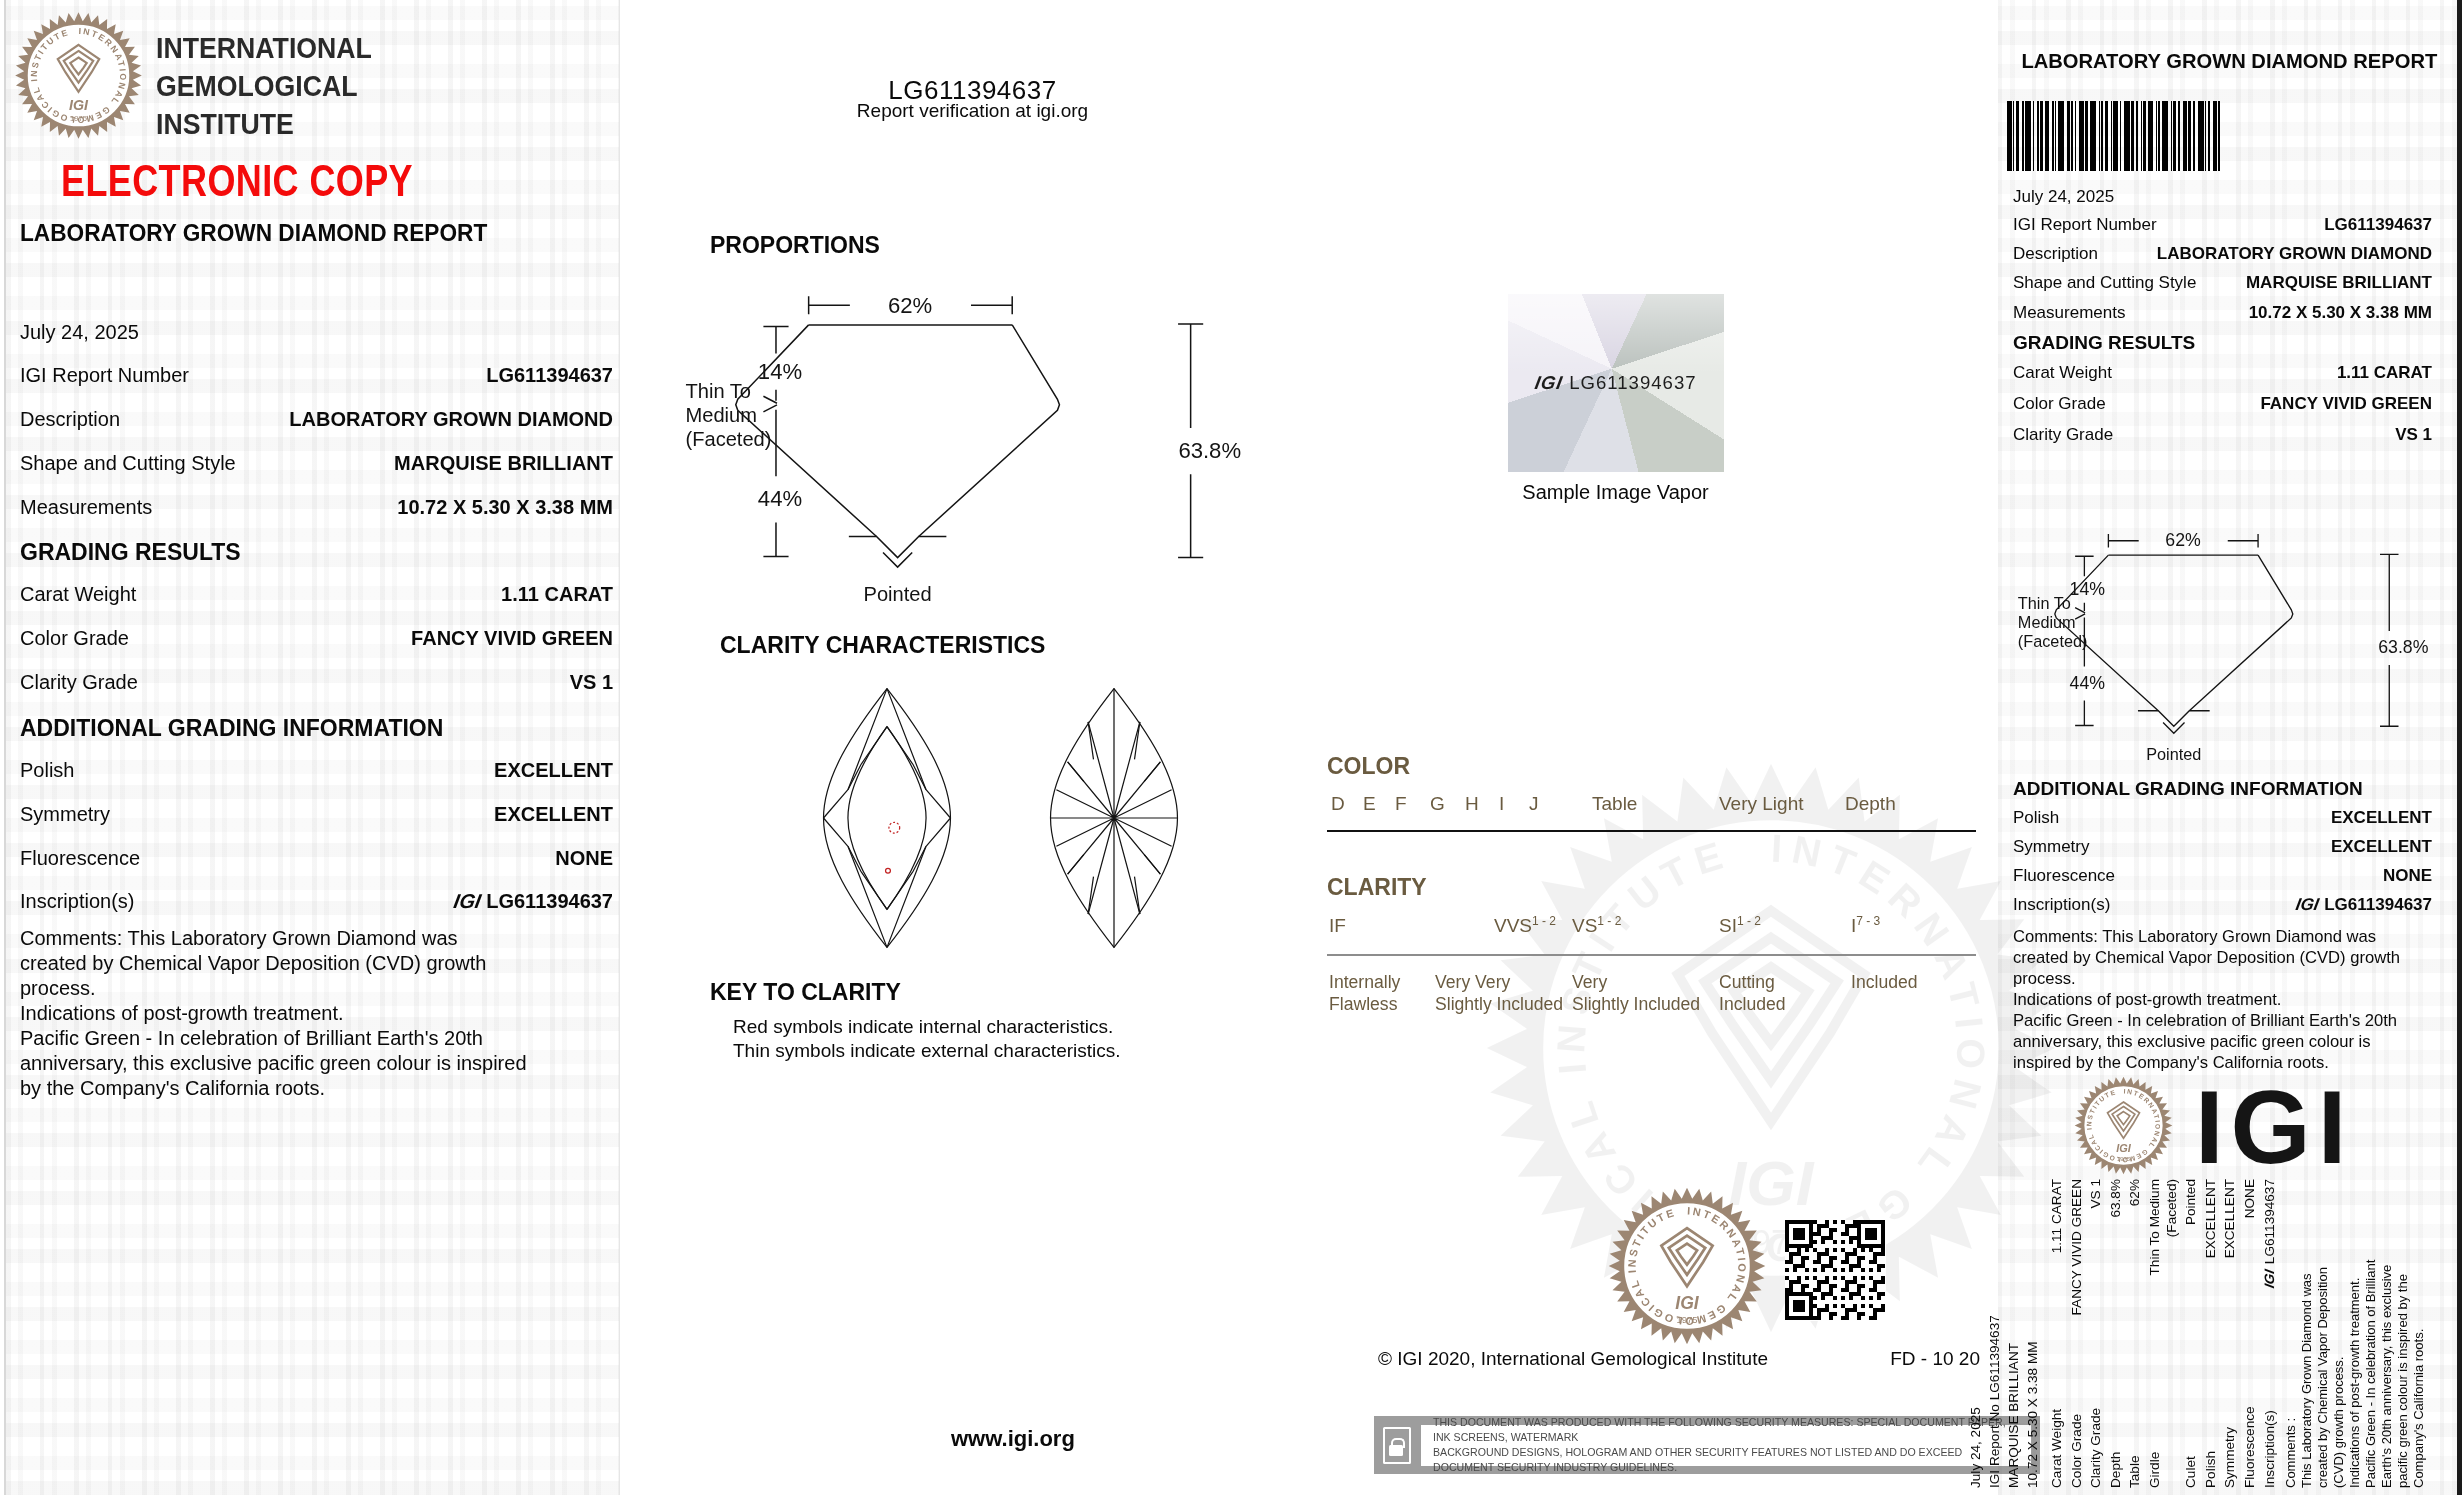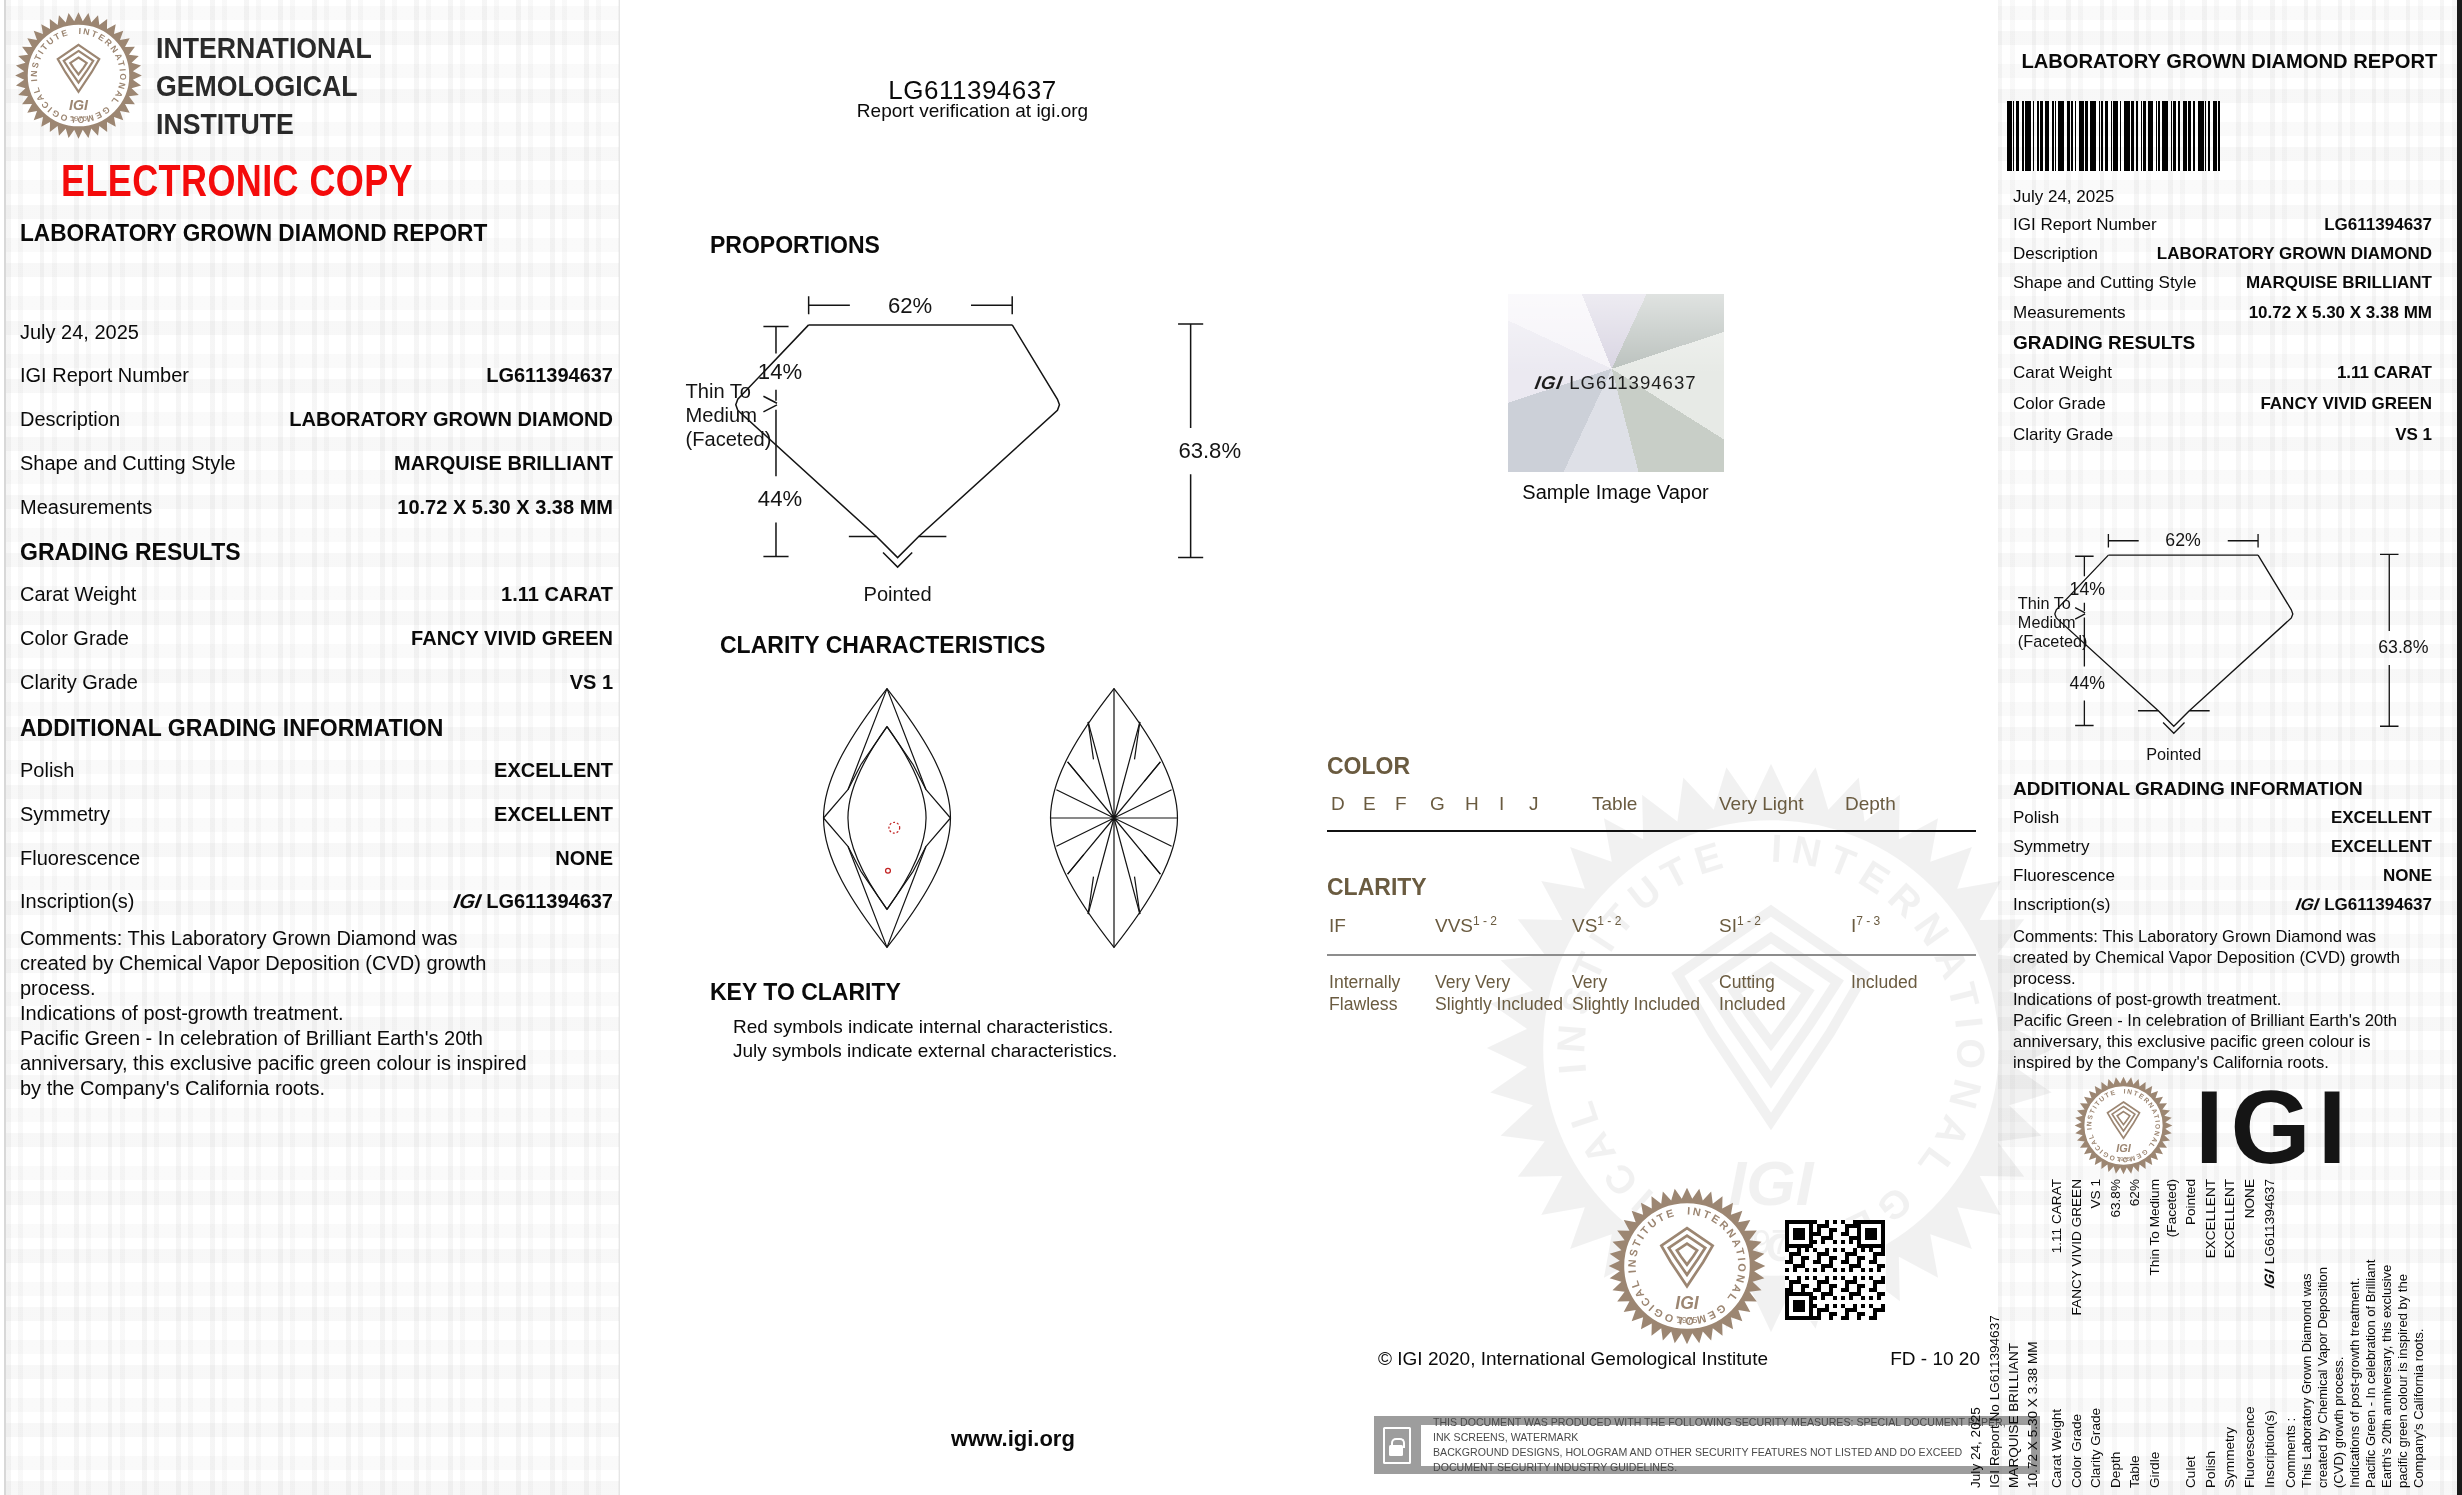--- a/index.html
+++ b/index.html
@@ -234,38 +234,38 @@
         <path d="M170,15 C243,108 300,198 300,280 C300,362 243,452 170,545 C97,452 40,362 40,280 C40,198 97,108 170,15 Z"></path>
         <path d="M170,15 V545 M40,280 H300"></path>
         <path d="M170,280 L117,83 M170,280 L223,83 M170,280 L75,165 M170,280 L265,165 M170,280 L52,222 M170,280 L288,222 M170,280 L52,338 M170,280 L288,338 M170,280 L75,395 M170,280 L265,395 M170,280 L117,477 M170,280 L223,477"></path>
         <path d="M117,83 L128,160 M223,83 L212,160 M75,165 L108,205 M265,165 L232,205 M75,395 L108,355 M265,395 L232,355 M117,477 L128,400 M223,477 L212,400"></path>
       </g>
     </svg>
   </div>
 
   <div class="h2" style="left:710px;top:979px">KEY TO CLARITY</div>
   <div class="key-line" style="left:733px;top:1016px">Red symbols indicate internal characteristics.</div>
-  <div class="key-line" style="left:733px;top:1040px">July symbols indicate external characteristics.</div>
+  <div class="key-line" style="left:733px;top:1040px">Thin symbols indicate external characteristics.</div>
 
   <div class="h2 brown" style="left:1327px;top:753px">COLOR</div>
   <span class="scale-letter" style="left:1331px;top:793px">D</span>
   <span class="scale-letter" style="left:1363px;top:793px">E</span>
   <span class="scale-letter" style="left:1395px;top:793px">F</span>
   <span class="scale-letter" style="left:1430px;top:793px">G</span>
   <span class="scale-letter" style="left:1465px;top:793px">H</span>
   <span class="scale-letter" style="left:1499px;top:793px">I</span>
   <span class="scale-letter" style="left:1529px;top:793px">J</span>
   <span class="scale-letter" style="left:1592px;top:793px">Table</span>
   <span class="scale-letter" style="left:1719px;top:793px">Very Light</span>
   <span class="scale-letter" style="left:1845px;top:793px">Depth</span>
   <div class="line" style="left:1327px;top:830px;width:649px;height:2px;background:#111"></div>
 
   <div class="h2 brown" style="left:1327px;top:874px">CLARITY</div>
   <span class="grade" style="left:1329px;top:914px"><span>IF</span><sup></sup></span>
-  <span class="grade" style="left:1435px;top:914px"><span>VVS</span><sup>1 - 2</sup></span>
+  <span class="grade" style="left:1494px;top:914px"><span>VVS</span><sup>1 - 2</sup></span>
   <span class="grade" style="left:1572px;top:914px"><span>VS</span><sup>1 - 2</sup></span>
   <span class="grade" style="left:1719px;top:914px"><span>SI</span><sup>1 - 2</sup></span>
   <span class="grade" style="left:1851px;top:914px"><span>I</span><sup>7 - 3</sup></span>
   <div class="line" style="left:1327px;top:954px;width:649px;height:2px;background:#8d8d8d"></div>
   <div class="scale-desc" style="left:1329px;top:971px">Internally
 Flawless</div>
   <div class="scale-desc" style="left:1435px;top:971px">Very Very
 Slightly Included</div>
   <div class="scale-desc" style="left:1572px;top:971px">Very
 Slightly Included</div>

